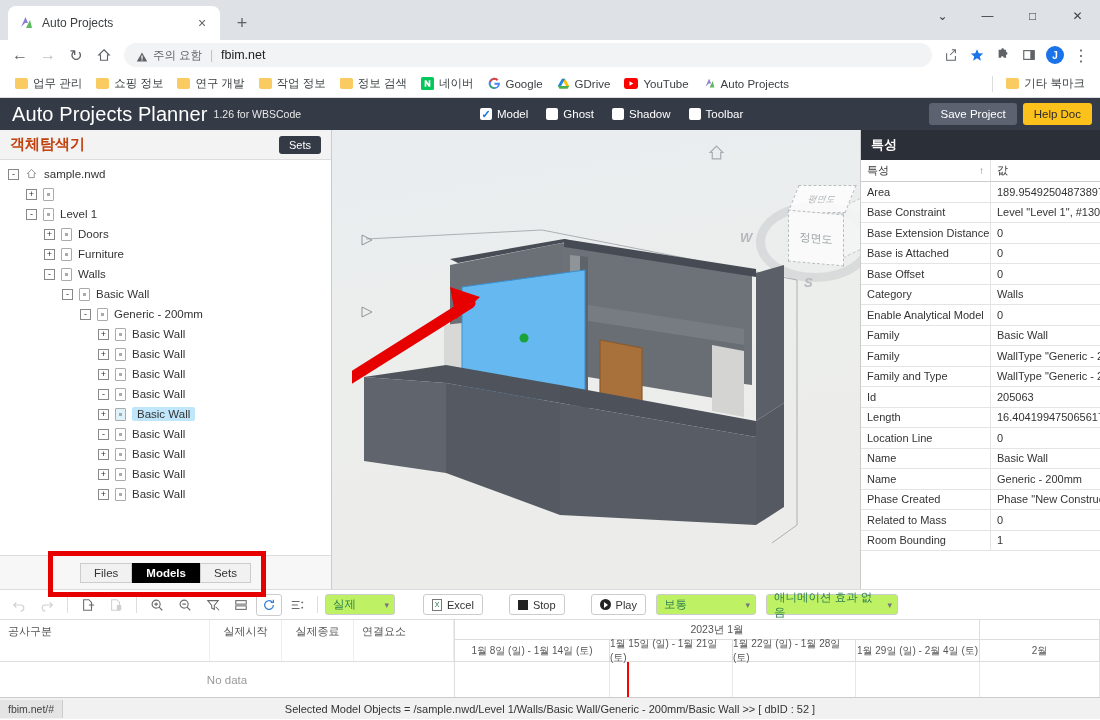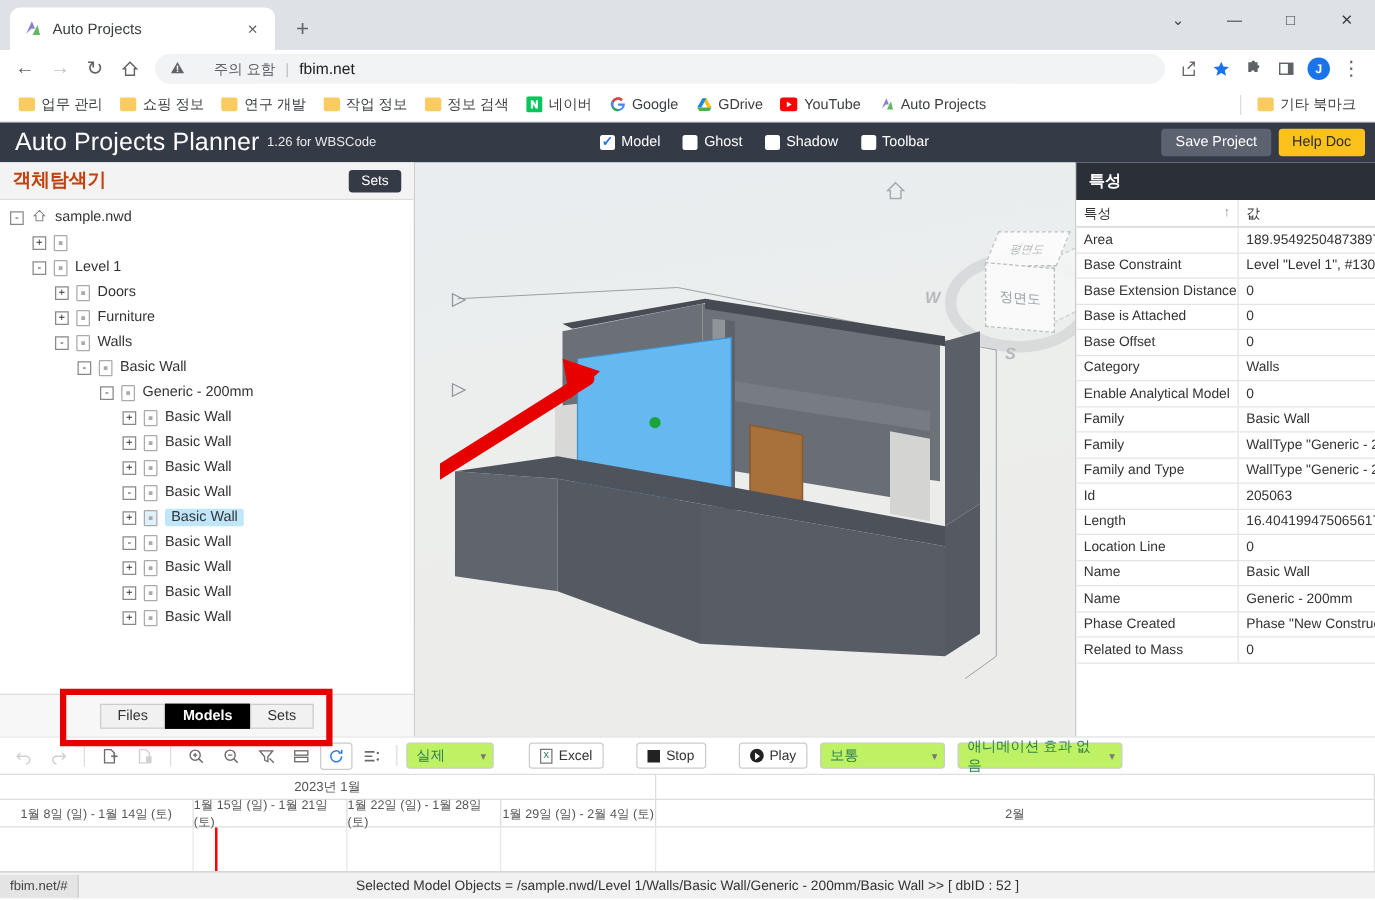--- a/index.html
+++ b/index.html
@@ -41,21 +41,21 @@
     height: 30px; background: #fff; display:flex; align-items:center; padding: 0 6px;
     border-bottom: none;
   }
   .nav-btn { width: 28px; height: 28px; display:flex; align-items:center; justify-content:center;
     color:#5f6368; cursor:pointer; }
   .nav-btn.disabled { color: #bdc1c6; }
   .omnibox {
     flex: 1; height: 24px; margin: 0 6px; background: #f1f3f4; border-radius: 13px;
     display:flex; align-items:center; padding: 0 12px; font-size: 12px; color:#202124;
   }
-  .omni-warn { display:flex; align-items:flex-start; gap:23px; color:#5f6368; font-size:11.5px; }
+  .omni-warn { display:flex; align-items:flex-end; gap:5px; color:#5f6368; font-size:11.5px;font-family:Liberation Serif, serif; }
   .omni-sep { color:#bdc1c6; margin: 0 8px; }
   .omni-url { color:#202124; font-size: 12.5px; }
   .tb-icon { width: 26px; height: 26px; display:flex; align-items:center; justify-content:center;
     color:#5f6368; cursor:pointer; }
   .avatar-circle { width:18px;height:18px;border-radius:50%;background:#1a73e8;color:#fff;
     font-size:10px; display:flex;align-items:center;justify-content:center; font-weight:bold;}
 
   .bookmarks-bar {
     height: 28px; background:#fff; display:flex; align-items:center; padding: 0 8px;
     border-bottom: 1px solid #dadce0; font-size: 11.5px; color:#3c4043;
@@ -611,20 +611,24 @@
             <div class="pcell-v">Generic - 200mm</div>
           </div>
           <div class="prow">
             <div class="pcell-k">Phase Created</div>
             <div class="pcell-v">Phase "New Construc...</div>
           </div>
           <div class="prow">
             <div class="pcell-k">Related to Mass</div>
             <div class="pcell-v">0</div>
           </div>
+          <div class="prow">
+            <div class="pcell-k">Room Bounding</div>
+            <div class="pcell-v">1</div>
+          </div>
         </div>
     </div>
   </div>
 
   <div class="bottom-toolbar">
     <div class="tbi dim">
       <svg width="14" height="14" viewBox="0 0 16 16">
           <path d="M5 5 L2 8 L5 11 M2 8 L10 8 a3.5 3.5 0 0 1 0 7" fill="none" stroke="currentColor" stroke-width="1.3"></path>
         </svg>
     </div>
@@ -700,20 +704,29 @@
       <span class="circ-icon"></span>
       <span>Play</span>
     </div>
     <div style="width:6px"></div>
     <div class="tb-select" style="width:100px">보통</div>
     <div style="width:6px"></div>
     <div class="tb-select" style="width:132px">애니메이션 효과 없음</div>
   </div>
 
   <div class="gantt">
+    <div class="gantt-left">
+      <div class="gl-head">
+        <div class="glh c0">공사구분</div>
+        <div class="glh c1">실제시작</div>
+        <div class="glh c2">실제종료</div>
+        <div class="glh c3">연결요소</div>
+      </div>
+      <div class="gl-body">No data</div>
+    </div>
     <div class="gantt-right">
       <div class="gr-month">
         <div class="gr-month-cell" style="width:525px">2023년 1월</div>
         <div class="gr-month-cell" style="flex:1"></div>
       </div>
       <div class="gr-weeks">
         <div class="gr-week" style="width:155px">1월 8일 (일) - 1월 14일 (토)</div>
         <div class="gr-week" style="width:123px">1월 15일 (일) - 1월 21일 (토)</div>
         <div class="gr-week" style="width:123px">1월 22일 (일) - 1월 28일 (토)</div>
         <div class="gr-week" style="width:124px">1월 29일 (일) - 2월 4일 (토)</div>

